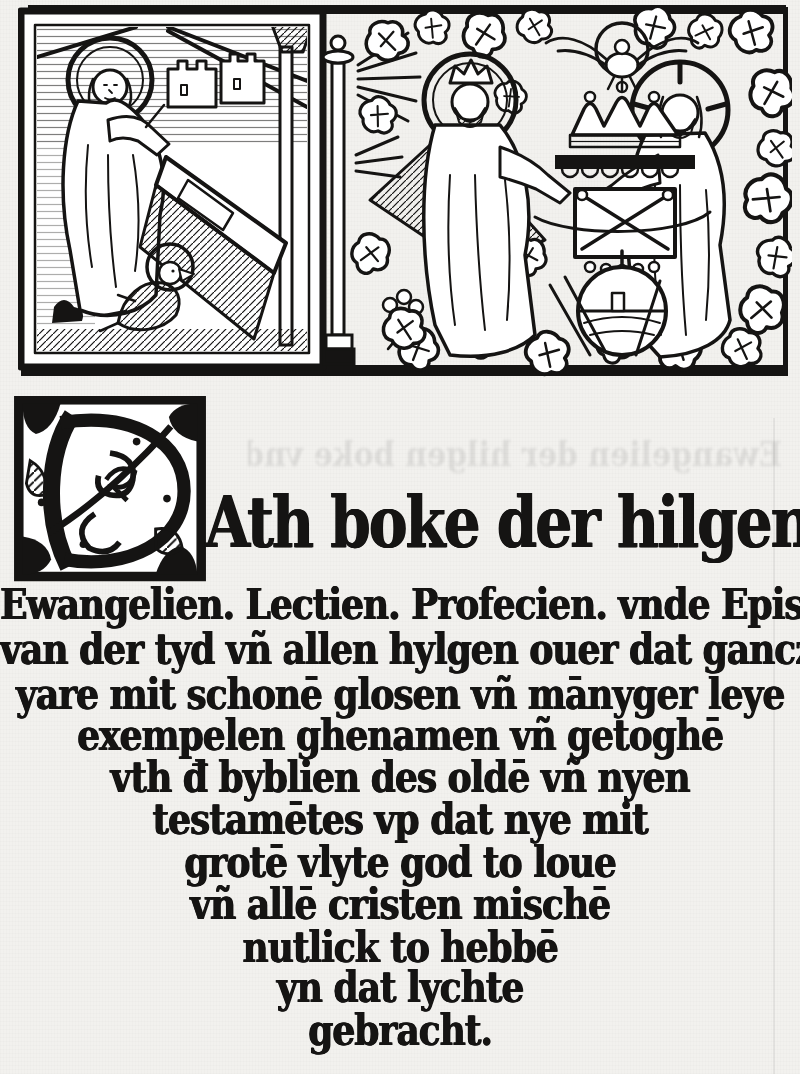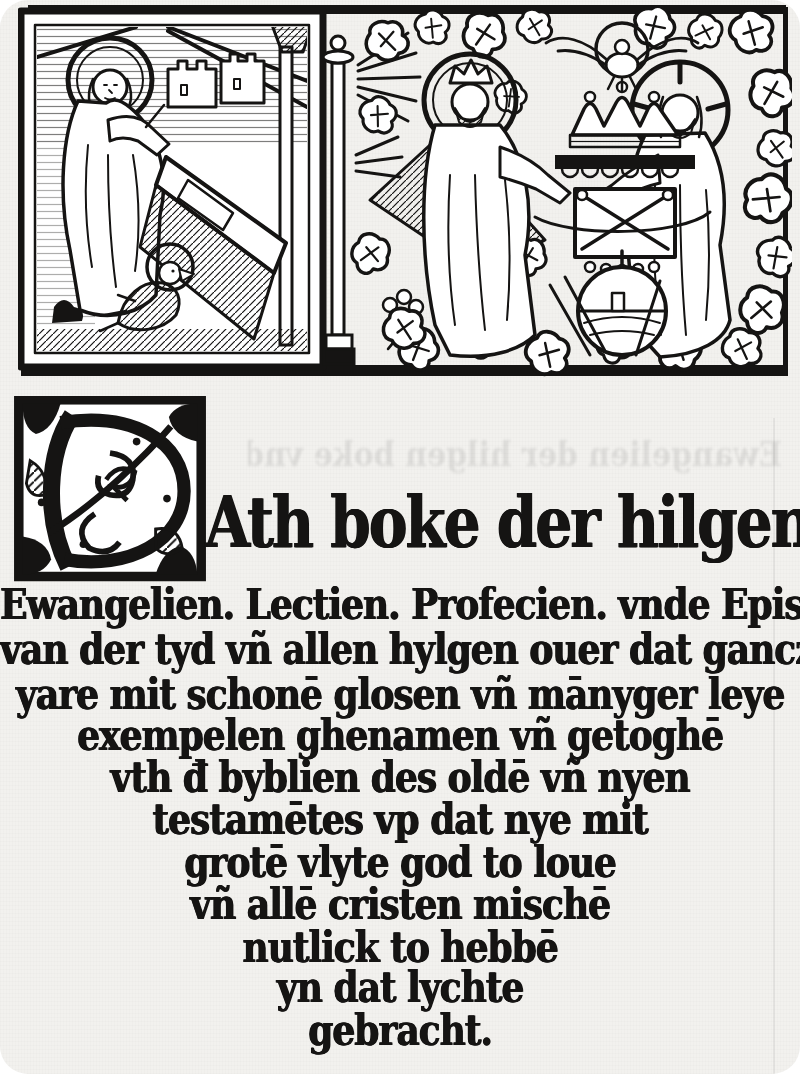--- a/index.html
+++ b/index.html
@@ -4,21 +4,20 @@
 <style>
   html,body{margin:0;padding:0;}
   body{width:800px;height:1074px;overflow:hidden;}
   .page{
     position:relative;width:800px;height:1074px;overflow:hidden;
     background:
       repeating-linear-gradient(0deg, rgba(0,0,0,0.012) 0 1px, transparent 1px 4px),
       repeating-linear-gradient(90deg, rgba(0,0,0,0.010) 0 1px, transparent 1px 3px),
       #f2f1ee;
     font-family:"DejaVu Serif","Liberation Serif",serif;
-    border-radius:28px;
   }
   .woodcut{position:absolute;left:18px;top:5px;width:774px;height:372px;}
   .initial{position:absolute;left:12px;top:396px;width:196px;height:190px;}
   .line{
     position:absolute;left:0;width:100%;text-align:center;
     font-weight:bold;color:#151413;white-space:nowrap;letter-spacing:-1px;
     transform:scaleY(1.18);transform-origin:center top;
     text-shadow:0.7px 0 0 currentColor,-0.4px 0 0 currentColor;
     font-size:36px;line-height:1;
   }

